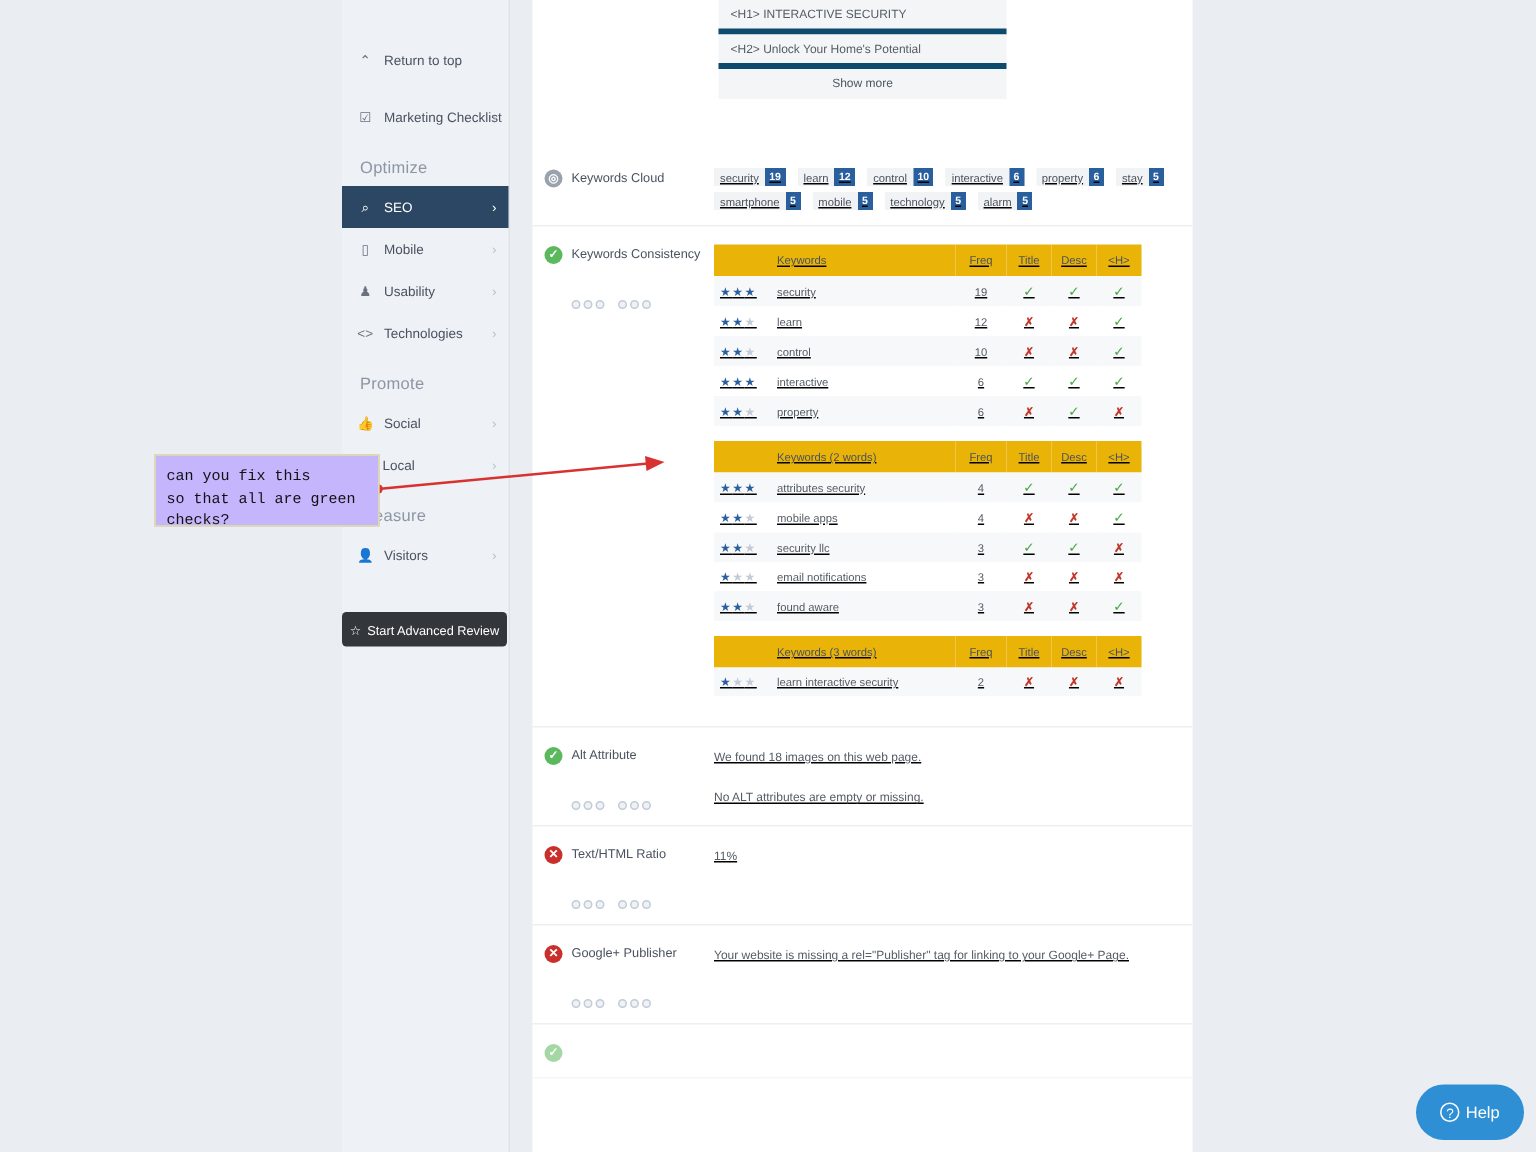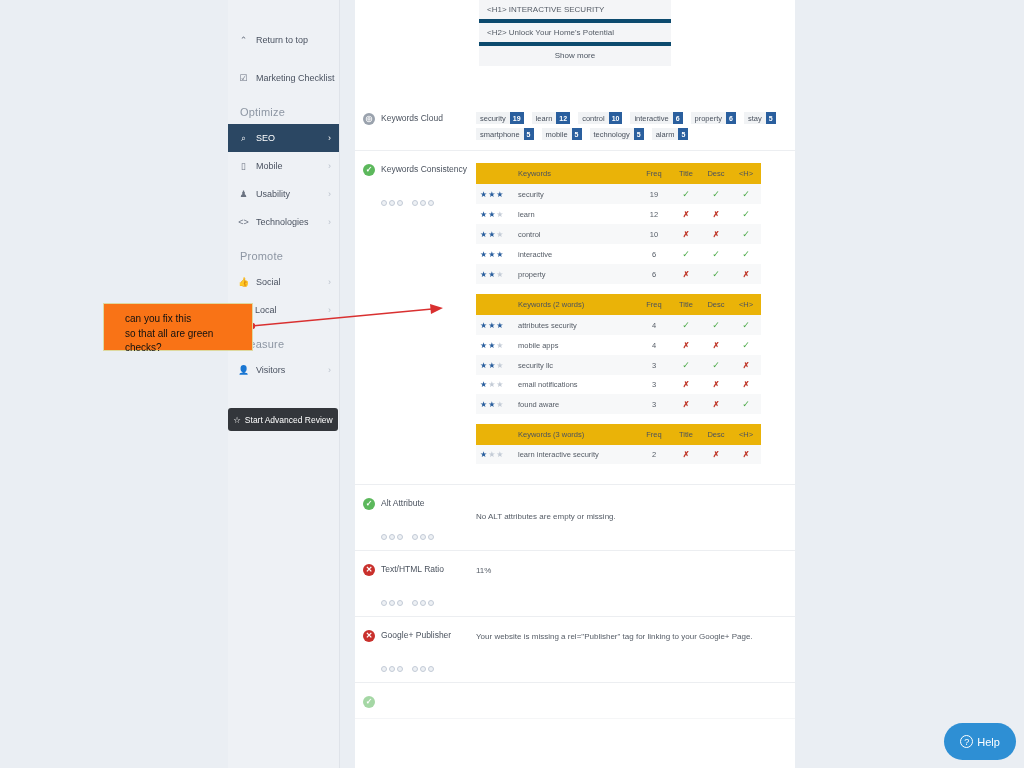--- a/index.html
+++ b/index.html
@@ -81,21 +81,21 @@
     display: flex; align-items: center; justify-content: center;
     font-size: 8px; color: #fff; font-weight: bold; line-height: 1;
   }
   .b-green { background: #5cb85c; }
   .b-red { background: #c9302c; }
   .b-gray { background: #9aa2ad; }
   .sec-label {
     width: 95px; flex: none;
     font-size: 8.5px; color: #4a525e; padding-top: 1px;
   }
-  .sec-body { flex: 1; padding-right: 8px; }
+  .sec-body { flex: 1; padding-right: 8px; text-decoration: underline; }
   .sec-text { font-size: 8px; color: #555c66; line-height: 1.9; }
   .dots-row { display: flex; gap: 9px; margin-top: 26px; padding-left: 0px; }
   .dots { display: flex; gap: 2px; }
   .dot {
     width: 6px; height: 6px; border-radius: 50%;
     border: 1px solid #c3cbd6; background: #eef1f5;
   }
 
   
   .kw-cloud { display: flex; flex-wrap: wrap; gap: 4px 8px; max-width: 300px; }
@@ -128,23 +128,23 @@
   .st-off { color: #c3cbd6; font-size: 8px; }
   .ok { color: #49a845; font-size: 9px; }
   .no { color: #c0392b; font-size: 8px; font-weight: bold; }
   .col-freq { width: 34px; }
   .col-m { width: 30px; }
 
   
   .note {
     position: absolute; left: 103px; top: 303px;
     width: 150px; height: 48px;
-    background: #f97316; border: 1px solid #ded9a0;
+    background: #c4b5fd; border: 1px solid #ded9a0;
     font-size: 10px; color: #111; line-height: 1.45;
-    padding: 8px 21px; z-index: 40;
+    padding: 8px 7px; z-index: 40; font-family: Liberation Mono, monospace;
   }
   .arrow-svg { position: absolute; left: 0; top: 0; z-index: 39; pointer-events: none; }
 
   
   .help-btn {
     position: absolute; right: 8px; bottom: 8px;
     width: 72px; height: 37px; border-radius: 19px;
     background: #2e8fd4; color: #fff;
     display: flex; align-items: center; justify-content: center; gap: 4px;
     font-size: 11px; cursor: pointer; z-index: 50;
@@ -449,20 +449,21 @@
               <i class="dot"></i>
             </div>
           <div class="dots">
               <i class="dot"></i>
               <i class="dot"></i>
               <i class="dot"></i>
             </div>
         </div>
       </div>
       <div class="sec-body">
+        <div class="sec-text">We found 18 images on this web page.</div>
         <div class="sec-text" style="margin-top:12px">No ALT attributes are empty or missing.</div>
       </div>
     </div>
 
     <div class="section">
       <div class="sec-icon">
         <div class="badge-circle b-red">✕</div>
       </div>
       <div class="sec-label">
         <div>Text/HTML Ratio</div>

